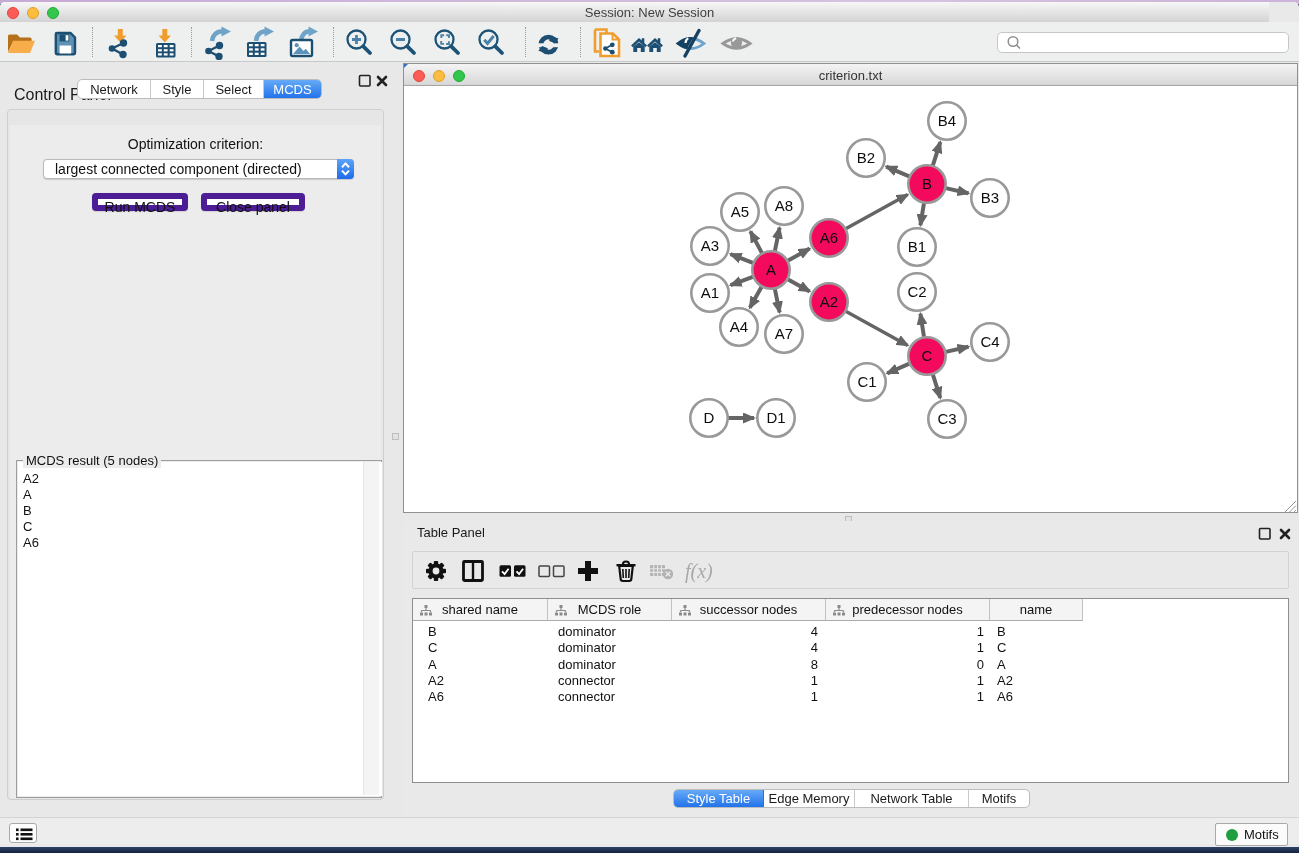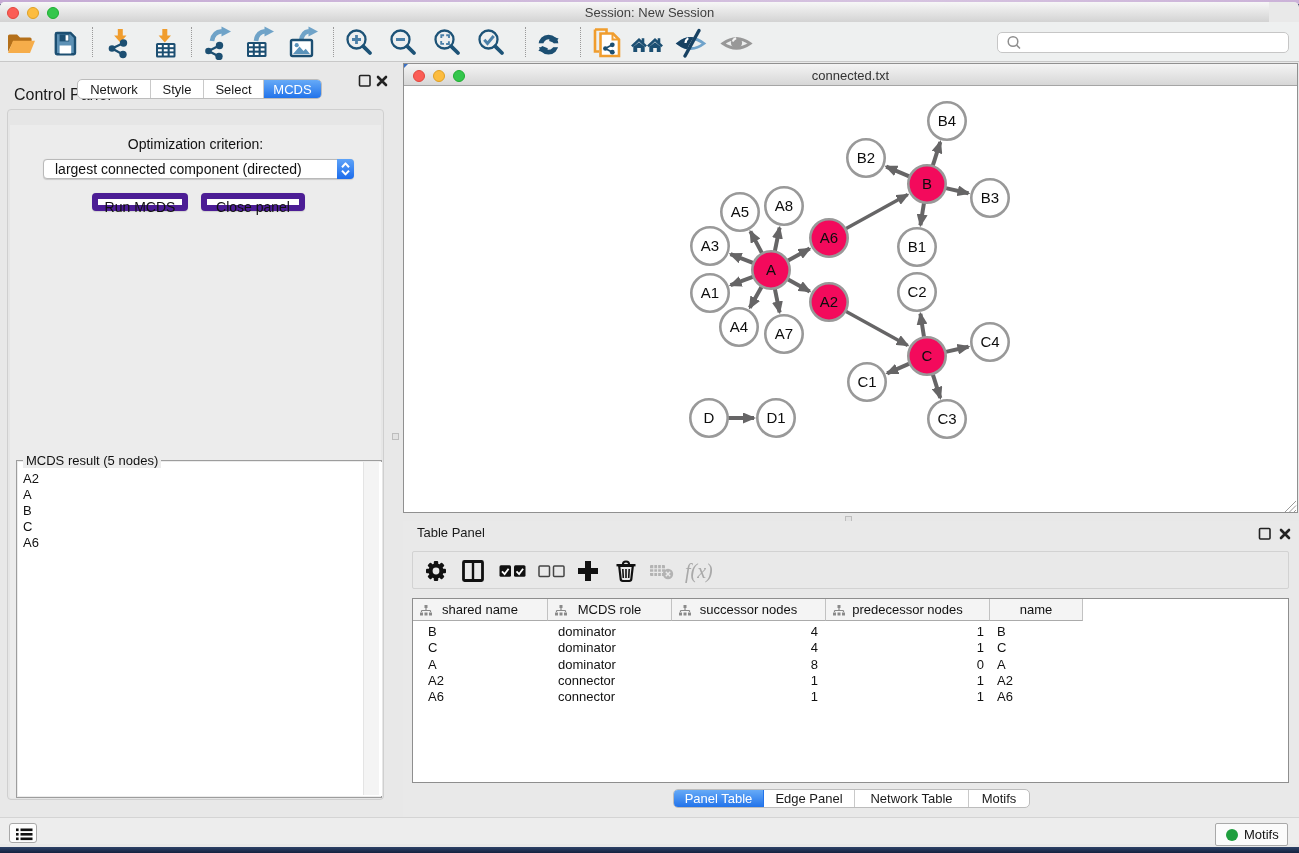--- a/index.html
+++ b/index.html
@@ -242,21 +242,21 @@
       <div id="mcds-legend" class="abs">MCDS result (5 nodes)</div>
       <div id="mcds-list" class="abs">A2<br>A<br>B<br>C<br>A6</div>
     </div>
     <div class="abs" style="left:392px;top:370px;width:7px;height:7px;background:#e2e2e2;border:1px solid #bdbdbd"></div>
       <div class="abs" style="left:845px;top:453px;width:7px;height:7px;background:#e2e2e2;border:1px solid #bdbdbd"></div>
     <div id="netwin" class="abs">
       <div id="net-titlebar" class="abs">
         <div class="tl t1 abs"></div>
           <div class="tl t2 abs"></div>
           <div class="tl t3 abs"></div>
-        <div id="net-title" class="abs">connected.txt</div>
+        <div id="net-title" class="abs">criterion.txt</div>
       </div>
       <div id="net-corner" class="abs"></div>
       <svg id="graph" class="abs" width="893" height="426" viewBox="0 0 893 426">
         <defs>
             <marker id="ah" markerUnits="userSpaceOnUse" markerWidth="13" markerHeight="11" refX="11" refY="5.5" orient="auto">
               <path d="M0,0 L13,5.5 L0,11 z" fill="#666566"></path>
             </marker>
           </defs>
         <g stroke="#666566">
 <line x1="358.5" y1="167.1" x2="346.4" y2="144.4" stroke-width="4.0" marker-end="url(#ah)"></line>
@@ -451,22 +451,22 @@
           <div class="row" style="left:305px;top:74px;width:100px;text-align:right">1</div>
           <div class="row" style="left:471px;top:74px;width:100px;text-align:right">1</div>
           <div class="row" style="left:584px;top:74px">A2</div>
           <div class="row" style="left:15px;top:90px">A6</div>
           <div class="row" style="left:145px;top:90px">connector</div>
           <div class="row" style="left:305px;top:90px;width:100px;text-align:right">1</div>
           <div class="row" style="left:471px;top:90px;width:100px;text-align:right">1</div>
           <div class="row" style="left:584px;top:90px">A6</div>
       </div>
       <div class="seg abs tabs2" style="height:19px">
-          <div style="width:90px" class="on">Panel Table</div>
-          <div style="width:91px">Edge Panel</div>
+          <div style="width:90px" class="on">Style Table</div>
+          <div style="width:91px">Edge Memory</div>
           <div style="width:114px">Network Table</div>
           <div style="width:60px">Motifs</div>
         </div>
     </div>
   </div>
   <div id="statusbar" class="abs">
     <div id="sb-btn" class="abs">
         <svg width="26" height="18" style="position:absolute;left:1px;top:1px">
           <rect x="5" y="3.5" width="2.6" height="2.6" fill="#111"></rect>
           <rect x="9.5" y="3.5" width="12" height="2.6" fill="#111"></rect>

